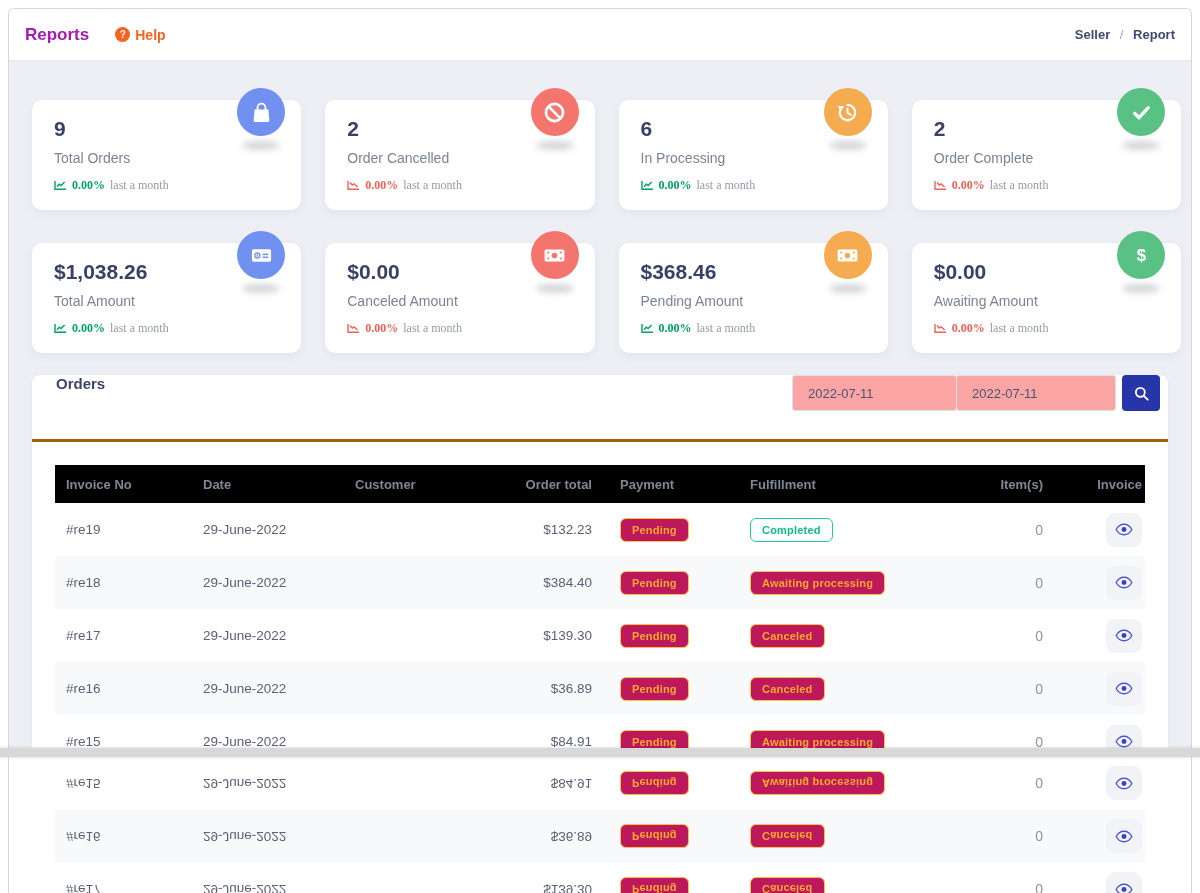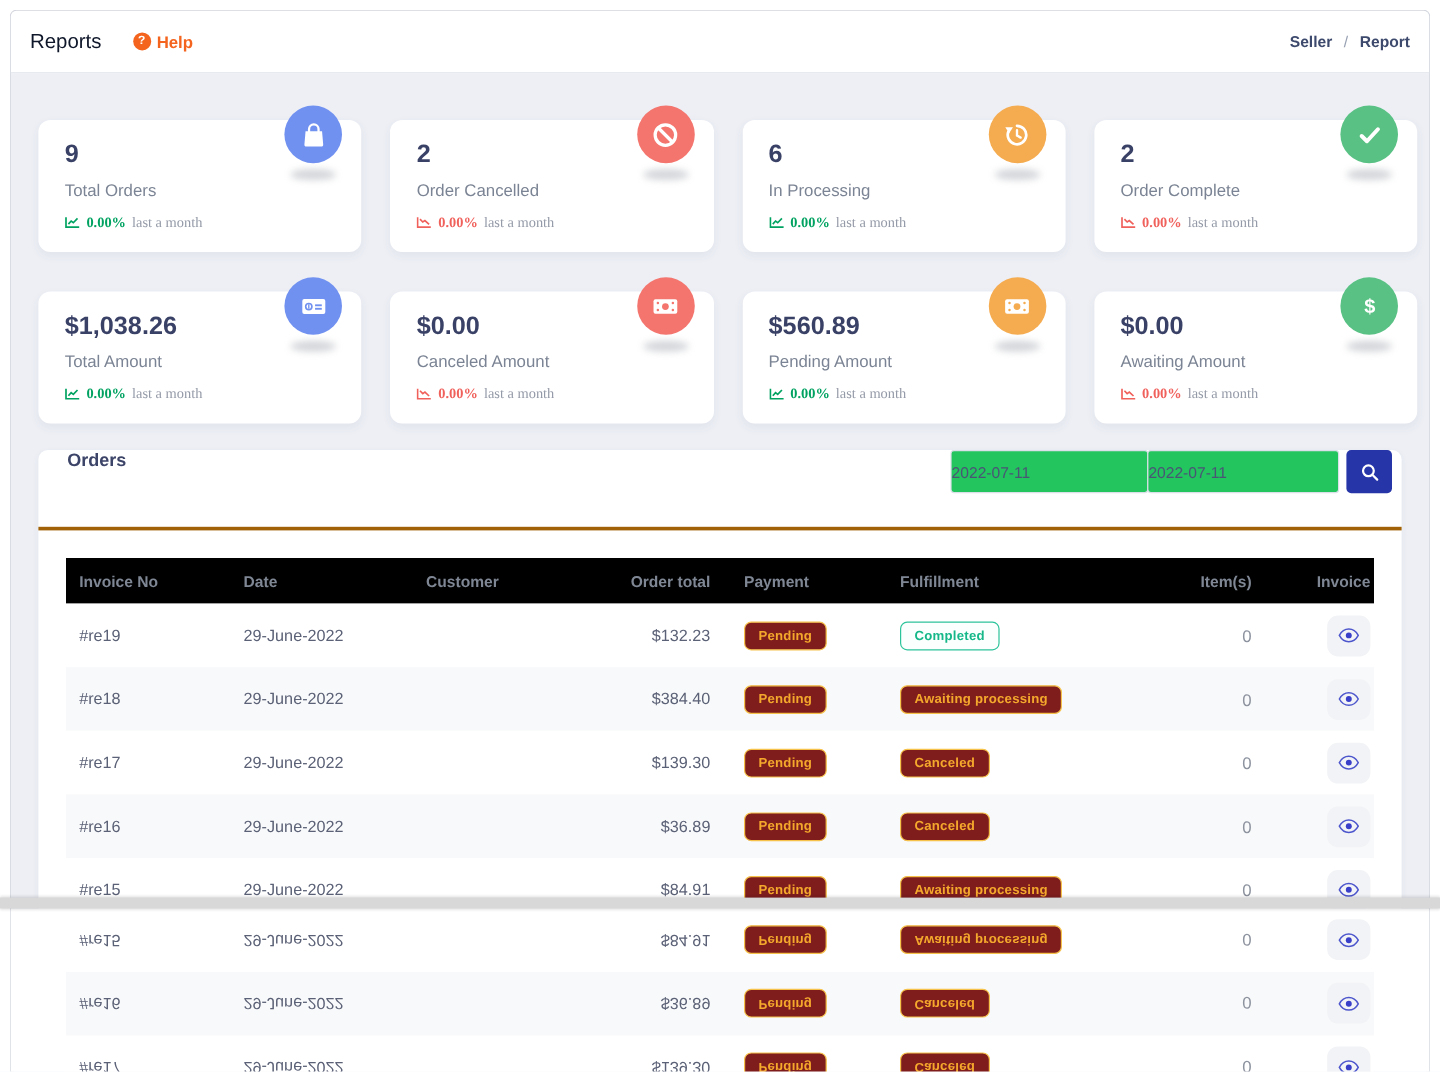--- a/index.html
+++ b/index.html
@@ -6,21 +6,21 @@
   html,body { width:1200px; height:893px; background:#ffffff; overflow:hidden;
               font-family:"Liberation Sans", sans-serif; }
 
   .frame { position:absolute; top:8px; left:8px; right:8px; bottom:0;
            border:1px solid #d4d7de; border-bottom:none; border-radius:6px 6px 0 0;
            background:#edeff5; overflow:hidden; }
 
   
   .topbar { height:52px; background:#fff; border-bottom:1px solid #e7eaef;
             display:flex; align-items:center; padding:0 16px; }
-  .page-title { font-size:17px; font-weight:400; color:#0f172a; }
+  .page-title { font-size:17px; font-weight:700; color:#a21caf; }
   .help { display:flex; align-items:center; gap:5px; margin-left:26px; cursor:pointer; }
   .help-badge { width:15px; height:15px; border-radius:50%; background:var(--accent_orange);
                 color:#fff; font-size:10px; font-weight:700; display:flex;
                 align-items:center; justify-content:center; line-height:1; }
   .help-label { font-size:14px; font-weight:700; color:var(--accent_orange); }
   .breadcrumb { margin-left:auto; font-size:13px; font-weight:600; color:#3e4a6d; }
   .breadcrumb .sep { color:#98a1b3; font-weight:400; margin:0 6px; }
 
   
   .cards-row { display:grid; grid-template-columns:repeat(4,1fr); gap:24px;
@@ -42,22 +42,22 @@
   .trend-val.down { color:var(--trend_down); font-weight:700; }
   .trend-note { color:#949aa7; }
 
   
   .orders-panel { background:#fff; border-radius:8px 8px 0 0; margin:22px 23px 0 23px;
                   box-shadow:0 2px 6px rgba(60,70,100,.05); }
   .panel-head { height:67px; display:flex; align-items:flex-start;
                 padding:0 8px 0 24px; border-bottom:3px solid #a16207; }
   .panel-title { font-size:15px; font-weight:700; color:#3c4468; }
   .filters { margin-left:auto; display:flex; align-items:center; }
-  .date-input { width:165px; height:36px; border:1px solid #dbe0e8; background:#22c55e;
-                border-radius:3px; font-size:13px; color:#4a5576; 
+  .date-input { width:165px; height:36px; border:1px solid #dbe0e8; background:#fca5a5;
+                border-radius:3px; font-size:13px; color:#4a5576; padding-left:15px;
                 font-family:"Liberation Sans", sans-serif; outline:none; }
   .date-input + .date-input { margin-left:-1px; width:160px; }
   .search-btn { width:38px; height:36px; margin-left:6px; border:none; cursor:pointer;
                 background:var(--search_button); border-radius:4px;
                 display:flex; align-items:center; justify-content:center; }
   .search-btn svg { width:17px; height:17px; }
 
   
   .table-wrap { padding:23px 23px 0 23px; }
   .thead, .trow { display:grid;
@@ -70,21 +70,21 @@
   .c-inv   { padding-left:11px; }
   .c-date  { padding-left:13px; }
   .c-cust  { padding-left:15px; }
   .c-total { text-align:right; padding-right:3px; }
   .c-pay   { padding-left:25px; }
   .c-ful   { padding-left:25px; }
   .c-items { text-align:right; padding-right:22px; color:#8d939f; font-size:14px; }
   .c-view  { display:flex; justify-content:flex-end; padding-right:3px; }
 
   .badge { display:inline-block; font-size:11px; font-weight:700; letter-spacing:.2px;
-           padding:5px 11px; border-radius:6px; background:#7f1d1d; white-space:nowrap; }
+           padding:5px 11px; border-radius:6px; background:#be185d; white-space:nowrap; }
   .badge.warning { color:var(--badge_warning); border:1px solid var(--badge_warning_border); }
   .badge.success { color:var(--badge_success); border:1px solid var(--badge_success_border);
                    background:#fbfffd; }
 
   .eye-btn { width:36px; height:34px; border:none; border-radius:9px; background:#f2f3f6;
              display:flex; align-items:center; justify-content:center; cursor:pointer; }
   .eye-btn svg { width:18px; height:15px; }
 
   
   .divider-band { position:absolute; left:0; top:748px; width:1200px; height:9px;
@@ -246,21 +246,21 @@
         <span class="stat-icon" style="background:#f5ab4f">
           <svg viewBox="0 0 24 24">
             <rect x="2.5" y="6.2" width="19" height="11.6" rx="1.6" fill="#fff"></rect>
             <circle cx="12" cy="12" r="2.7" fill="#f5ab4f"></circle>
             <circle cx="6" cy="9.2" r="1" fill="#f5ab4f"></circle>
             <circle cx="18" cy="9.2" r="1" fill="#f5ab4f"></circle>
             <circle cx="6" cy="14.8" r="1" fill="#f5ab4f"></circle>
             <circle cx="18" cy="14.8" r="1" fill="#f5ab4f"></circle>
           </svg>
         </span>
-        <div class="stat-value">$560.89</div>
+        <div class="stat-value">$368.46</div>
         <div class="stat-label">Pending Amount</div>
         <div class="stat-trend">
           <span style="display:flex;">
             <svg width="13" height="11" viewBox="0 0 13 11">
               <path d="M1 1v8.3h11" fill="none" stroke="#00a261" stroke-width="1.4"></path>
               <path d="M3 6.8l2.3-2.6 1.8 1.4L10.6 2" fill="none" stroke="#00a261" stroke-width="1.4"></path>
             </svg>
           </span>
           <span class="trend-val up">0.00%</span>
           <span class="trend-note">last a month</span>

